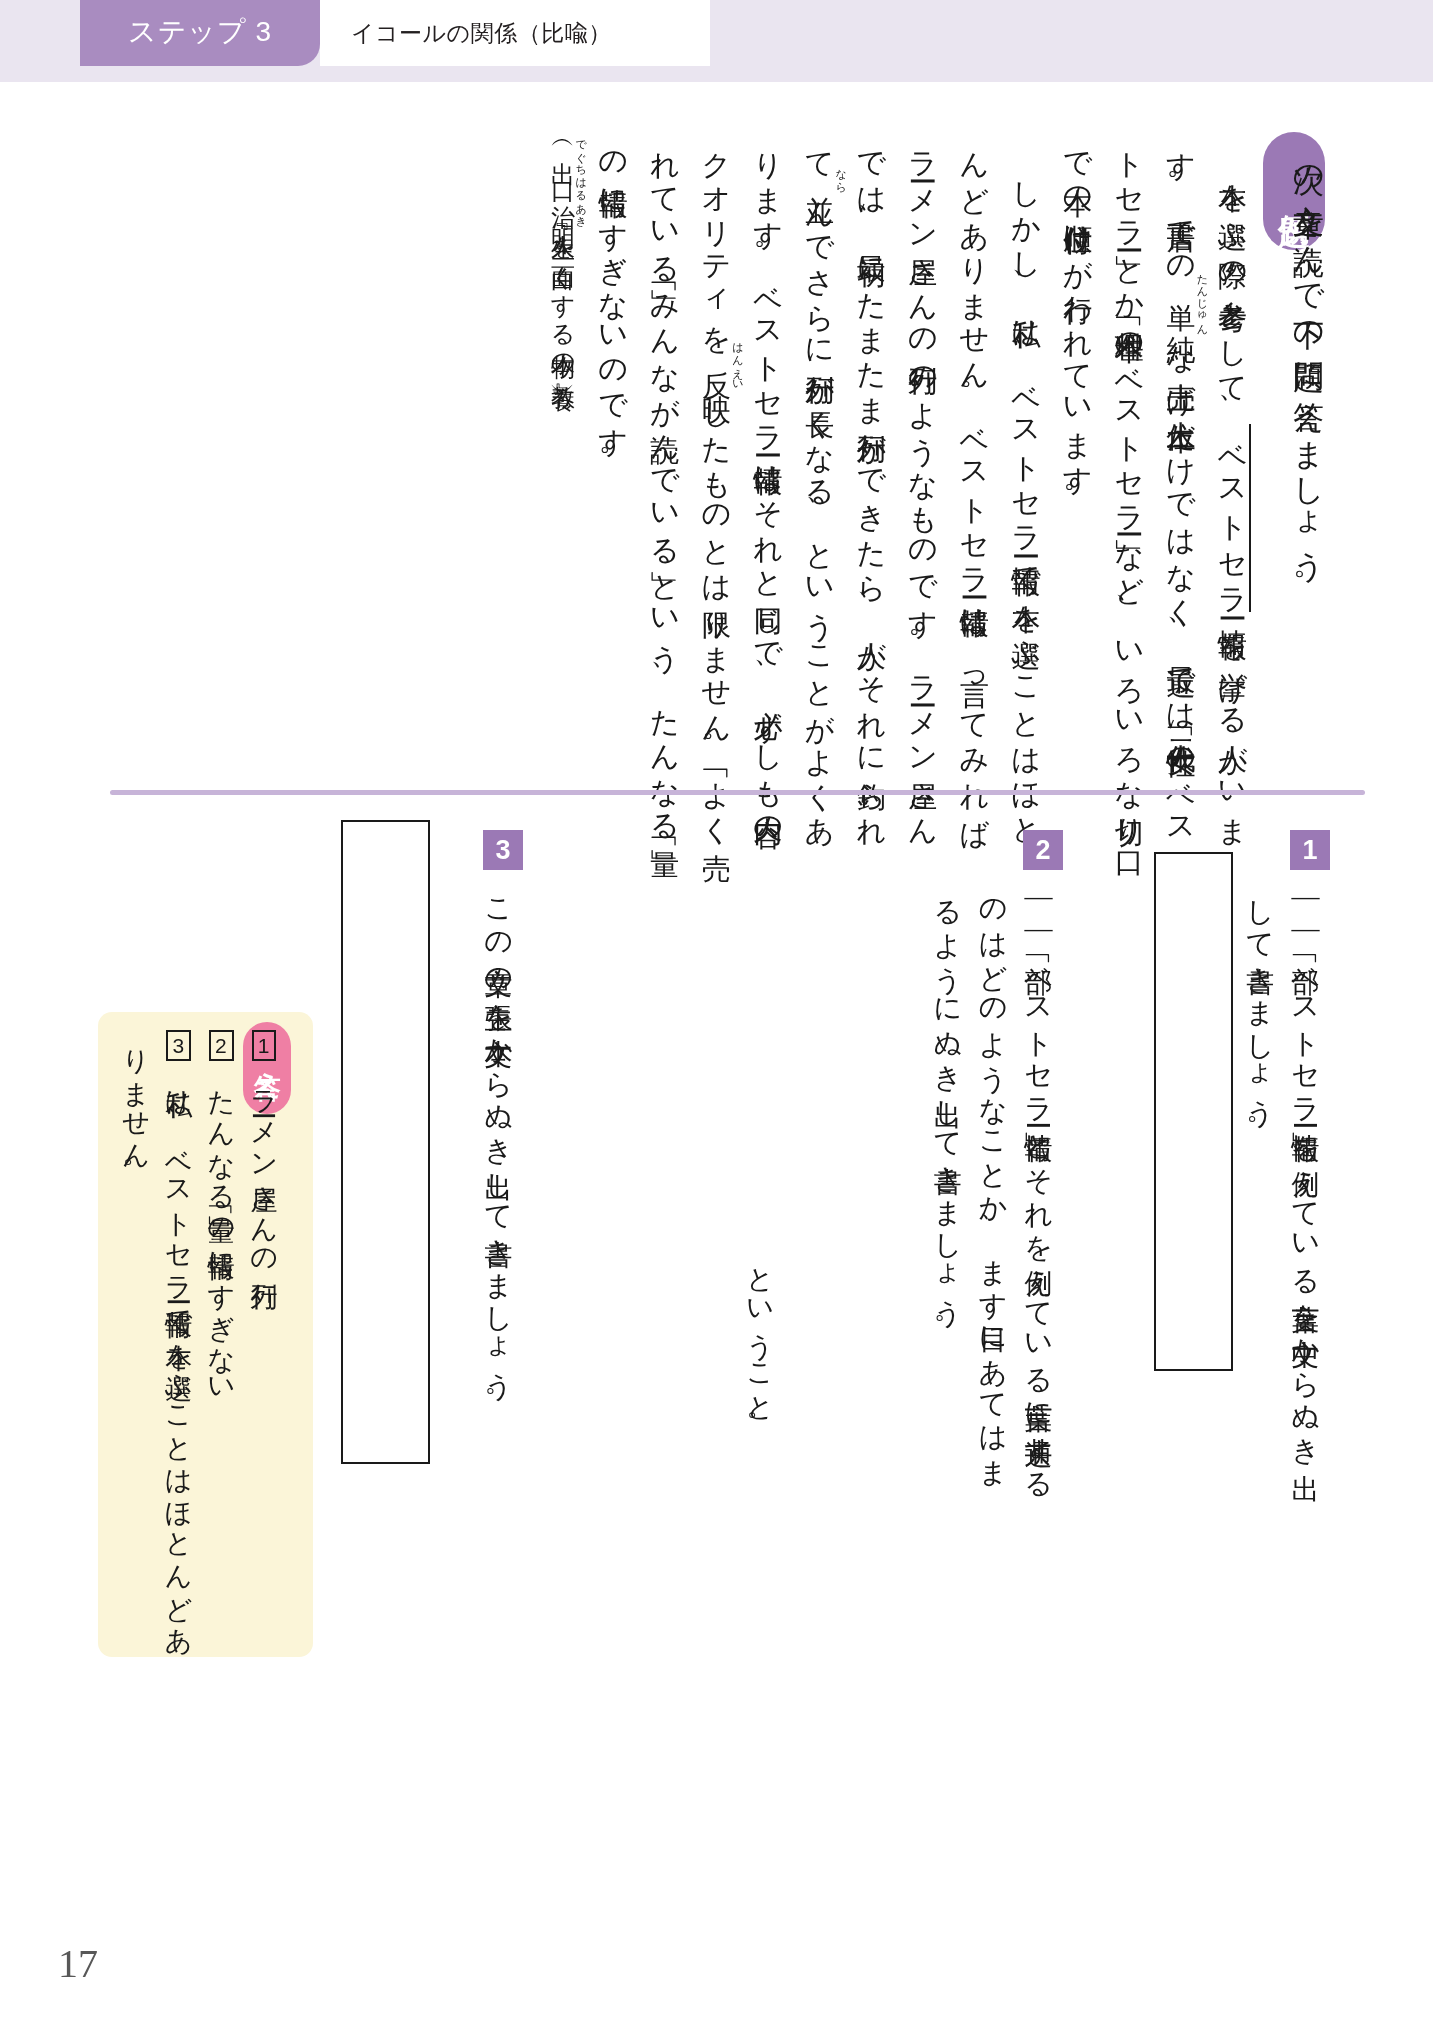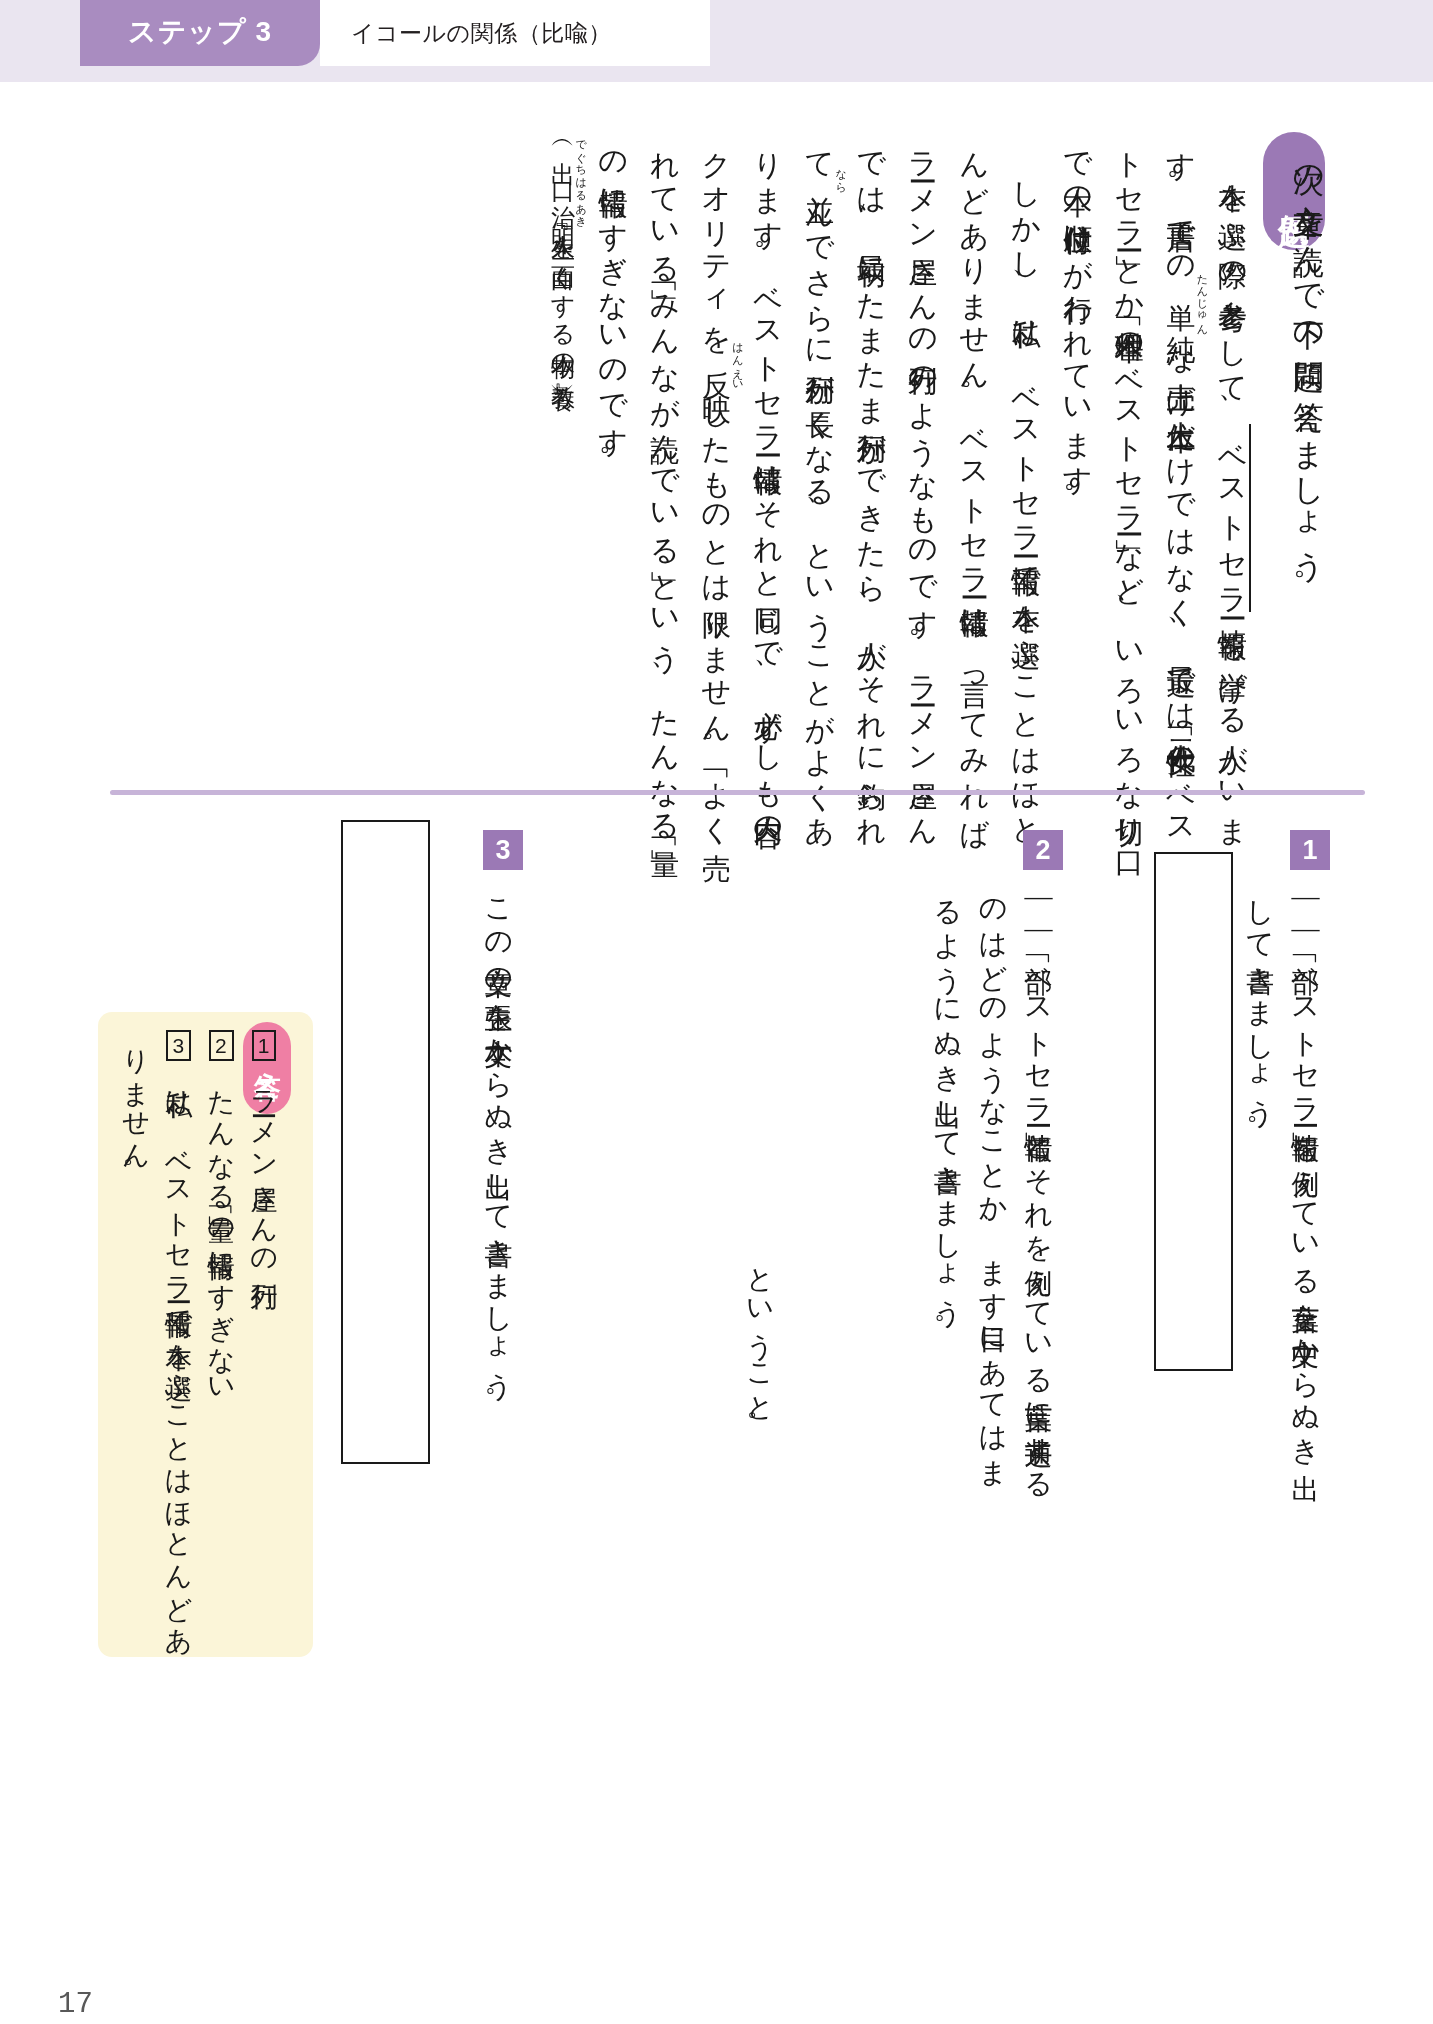--- a/index.html
+++ b/index.html
@@ -33,21 +33,21 @@
   .step-badge {
     position: absolute;
     left: 80px; top: 0px;
     width: 240px;
     height: 66px;
     background: #a98cc0;
     border-bottom-right-radius: 22px;
     border-bottom-left-radius: 0px;
     color: #ffffff;
     font-family: "Liberation Sans", sans-serif;
-    font-weight: bold;
+    font-weight: normal;
     font-size: 28px;
     letter-spacing: 1px;
     display: flex;
     align-items: center;
     justify-content: center;
     box-sizing: border-box;
     padding-bottom: 2px;
   }
   .header-title {
     position: absolute;
@@ -246,23 +246,23 @@
     padding: 3px 4px;
     margin-bottom: 10px;
     writing-mode: horizontal-tb;
     text-orientation: mixed;
   }
 
   
   .page-num {
     position: absolute;
     left: 58px;
-    top: 1988px;
-    font-family: Liberation Mono, monospace;
-    font-size: 29px;
+    top: 1940px;
+    font-family: Liberation Serif, serif;
+    font-size: 40px;
     color: #585858;
   }
 </style>
 </head>
 <body>
 
 <div class="header-bar"></div>
 <div class="header-white"></div>
 <div class="step-badge">ステップ 3</div>
 <div class="header-title">イコールの関係（比喩）</div>

